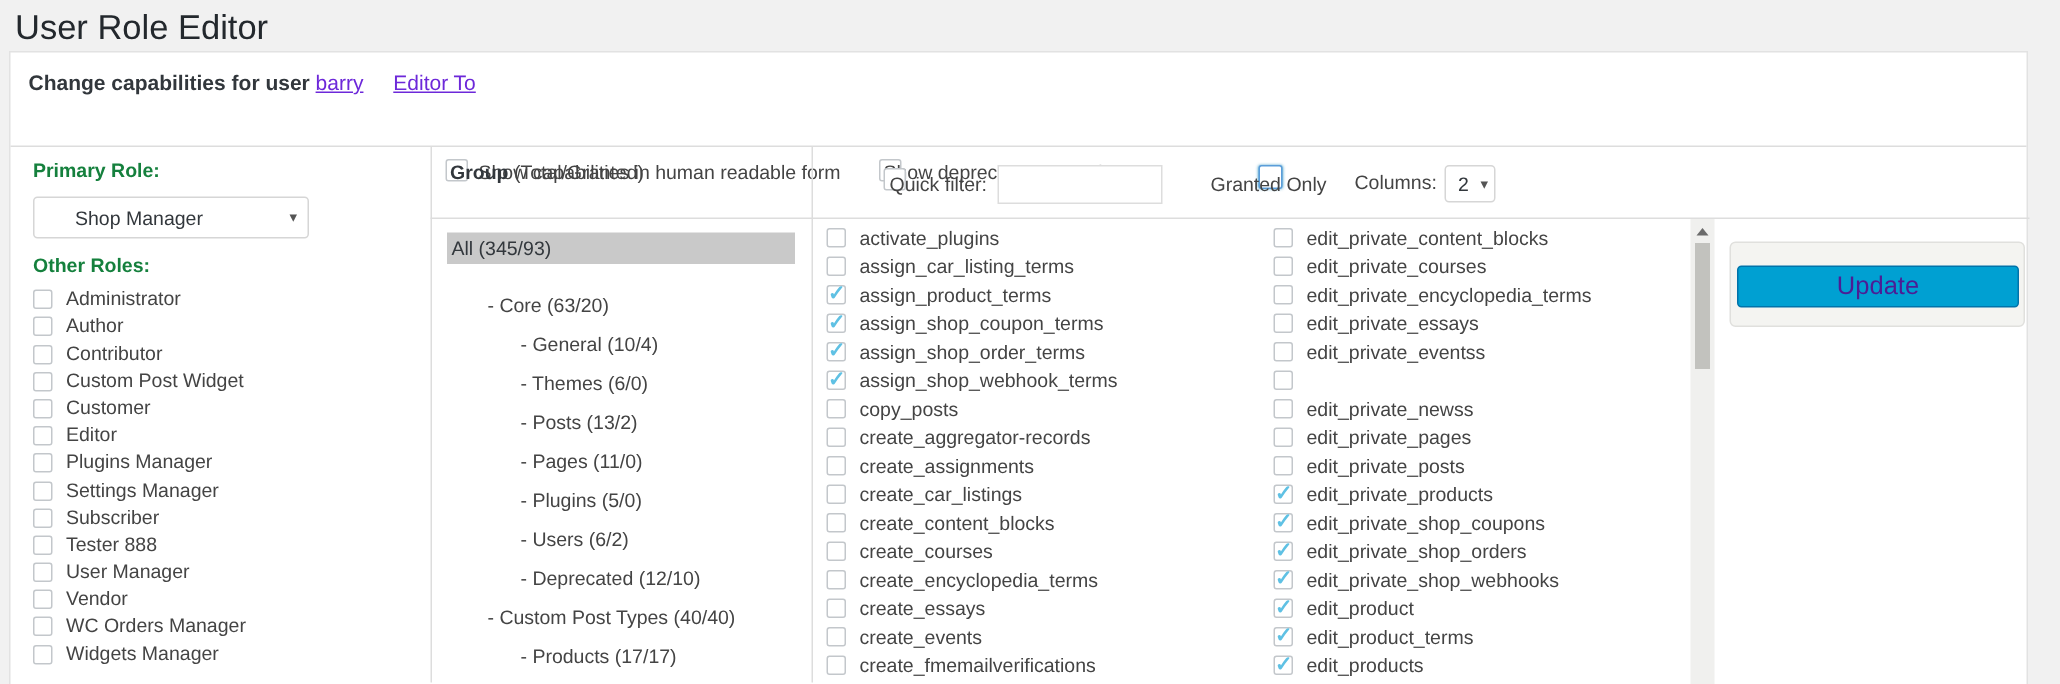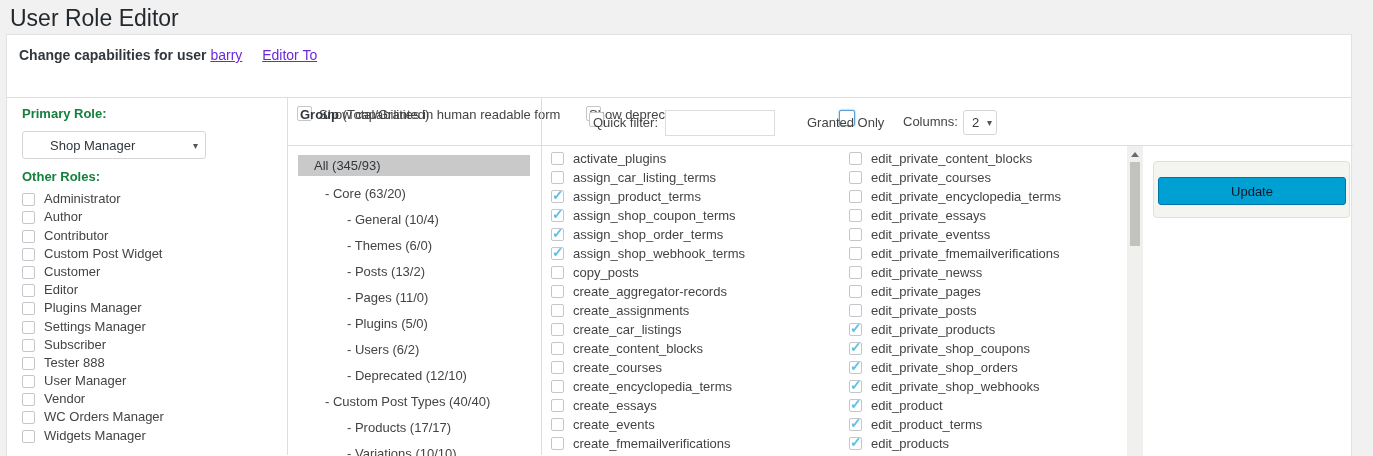--- a/index.html
+++ b/index.html
@@ -27,36 +27,36 @@
   .lbl{color:#15803d;font-weight:700}
   .primary-select{left:15px;top:96px;width:184px;height:28px;padding-left:27px}
   .roles{left:15px;top:153px;width:255px}
   .role-row{display:flex;align-items:flex-end;height:18.2px}
   .role-row .cb{margin-right:9px}
   
   .tree{left:291px;top:120px;width:243px;color:#444}
   .tree-row{height:26px;line-height:26px;cursor:pointer;white-space:nowrap}
   .tree-row.lvl1{padding-left:27px}
   .tree-row.lvl2{padding-left:49px}
-  .tree-row.selected{height:21px;line-height:21px;width:232px;background:#c9c9c9;color:#32373c;padding-left:16px;margin-bottom:5px}
+  .tree-row.selected{height:21px;line-height:21px;width:232px;background:#c9c9c9;color:#32373c;padding-left:3px;margin-bottom:15px}
   
   .qf-input{left:658px;top:75px;width:110px;height:26px;border:1px solid #ddd;background:#fff;padding:0 6px;font-family:inherit;font-size:13px;color:#444}
   .col-select{left:956px;top:75px;width:34px;height:25px;padding-left:8px}
   .col-select .sel-arrow{padding:0 4px}
   
   .caps{width:292px}
   .cap-row{display:flex;align-items:center;height:19px;white-space:nowrap}
   .cap-row .cb{margin-right:9px}
   
   .sb-track{left:1120px;top:111px;width:16px;height:345px;background:#f0f0ee}
   .sb-up{position:absolute;left:4px;top:6px;width:0;height:0;border-left:4px solid transparent;border-right:4px solid transparent;border-bottom:5px solid #6b6b6b}
   .sb-thumb{position:absolute;left:3px;top:16px;width:10px;height:84px;background:#c2c2be}
   
   .upd-box{left:1146px;top:126px;width:197px;height:57px;background:#f4f4f1;border:1px solid #e0e0dd;border-radius:4px}
-  .upd-btn{left:1151px;top:142px;width:188px;height:28px;background:var(--accent,#00a0d2);border:1px solid #0073aa;border-radius:3px;color:#0f172a;font-size:13px;font-family:inherit;cursor:pointer}
+  .upd-btn{left:1151px;top:142px;width:188px;height:28px;background:var(--accent,#00a0d2);border:1px solid #0073aa;border-radius:3px;color:#4c1d95;font-size:17px;font-family:inherit;cursor:pointer}
 </style>
 </head>
 <body>
 
 <h1 class="title">User Role Editor</h1>
 
 <div class="panel">
 
   
   <div class="abs hdr-line1">
@@ -258,21 +258,20 @@
       <div class="cap-row">
         <span class="cb"></span>
         <span>edit_private_essays</span>
       </div>
       <div class="cap-row">
         <span class="cb"></span>
         <span>edit_private_eventss</span>
       </div>
       <div class="cap-row">
         <span class="cb"></span>
-        <span>edit_private_fmemailverifications</span>
       </div>
       <div class="cap-row">
         <span class="cb"></span>
         <span>edit_private_newss</span>
       </div>
       <div class="cap-row">
         <span class="cb"></span>
         <span>edit_private_pages</span>
       </div>
       <div class="cap-row">

